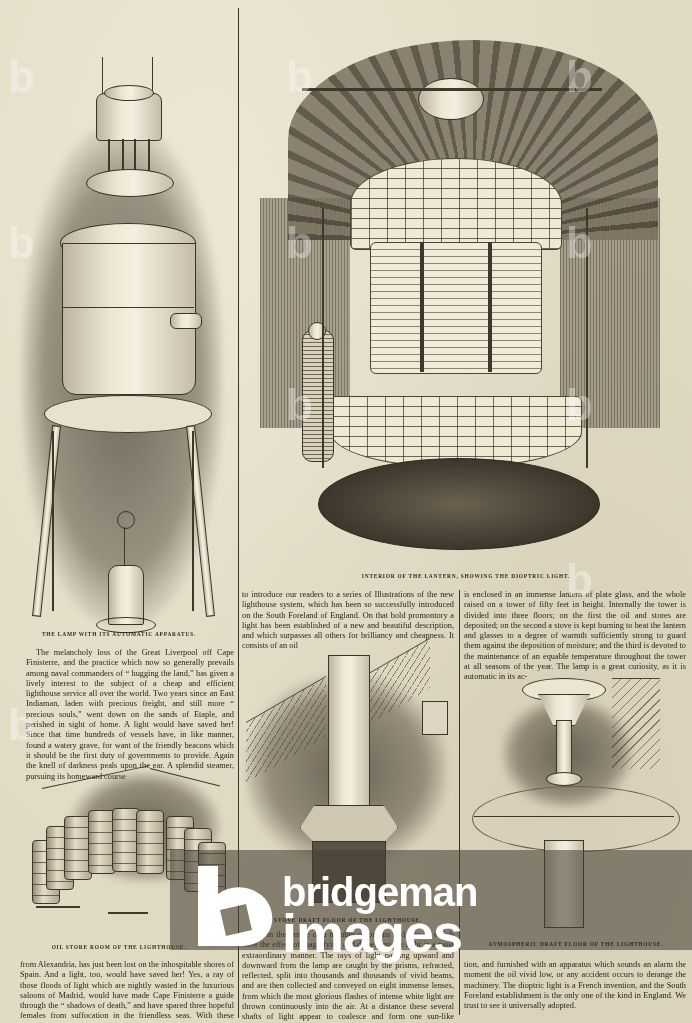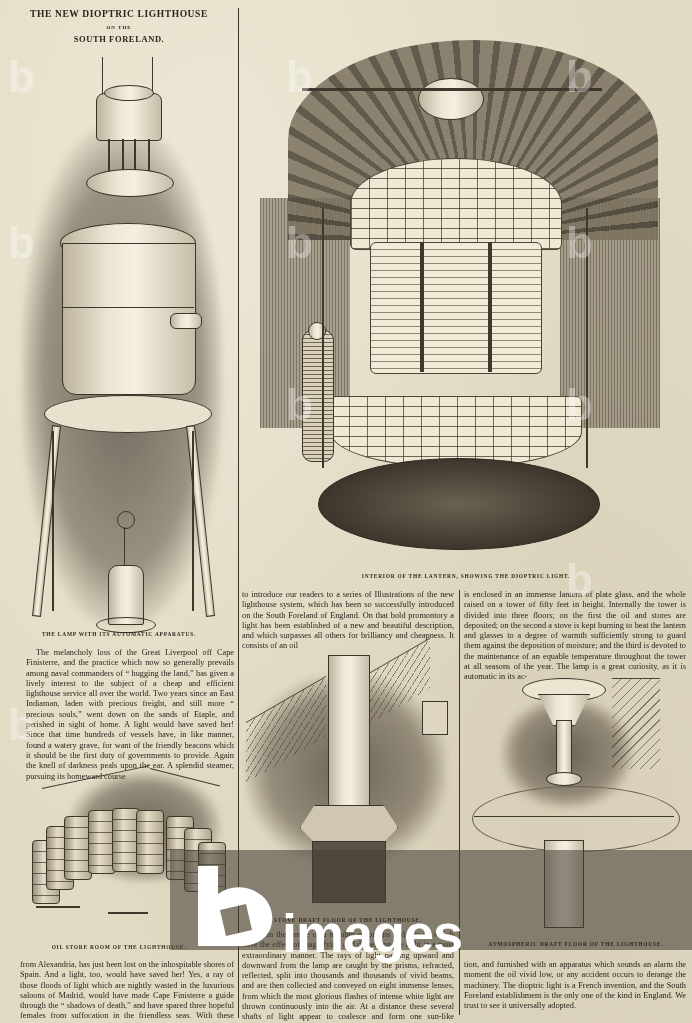--- a/index.html
+++ b/index.html
@@ -102,25 +102,20 @@
     }
   </style>
 </head>
 <body>
 
 <div class="page">
 
   <div class="rule-v" style="left:238px; top:8px; height:1010px;"></div>
   <div class="rule-v" style="left:459px; top:590px; height:425px;"></div>
 
-  <div class="masthead">
-    <div class="t1">THE NEW DIOPTRIC LIGHTHOUSE</div>
-    <div class="t2">ON THE</div>
-    <div class="t3">SOUTH FORELAND.</div>
-  </div>
 
   <div class="illus" style="left:0; top:55px; width:238px; height:570px;">
     <div class="shade" style="left:22px; top:70px; width:200px; height:500px;"></div>
 
     <div class="stroke" style="left:102px; top:2px; width:1px; height:40px;"></div>
     <div class="stroke" style="left:152px; top:2px; width:1px; height:40px;"></div>
 
     <div class="metal" style="left:96px; top:38px; width:64px; height:46px; border-radius:8px 8px 4px 4px;"></div>
     <div class="metal" style="left:104px; top:30px; width:48px; height:14px; border-radius:50%;"></div>
 
@@ -264,14 +259,15 @@
   <div class="ghost-b" style="left:566px; top:218px;">b</div>
   <div class="ghost-b" style="left:286px; top:380px;">b</div>
   <div class="ghost-b" style="left:566px; top:380px;">b</div>
   <div class="ghost-b" style="left:8px; top:700px;">b</div>
   <div class="ghost-b" style="left:566px; top:555px;">b</div>
 
   <div class="wm-band"></div>
   <svg class="wm-logo" viewBox="0 0 78 80">
     <path d="M2 0 H22 V28 C30 22 40 20 50 22 C68 26 78 40 76 56 C74 72 60 80 44 80 H2 Z M24 44 L50 38 L56 64 L30 70 Z" fill="#ffffff" fill-rule="evenodd"></path>
   </svg>
+  <div class="wm-text" style="top:872px; font-size:40px;">bridgeman</div>
   <div class="wm-text" style="top:906px; font-size:54px;">images</div>
 </div>
 
 </body></html>

